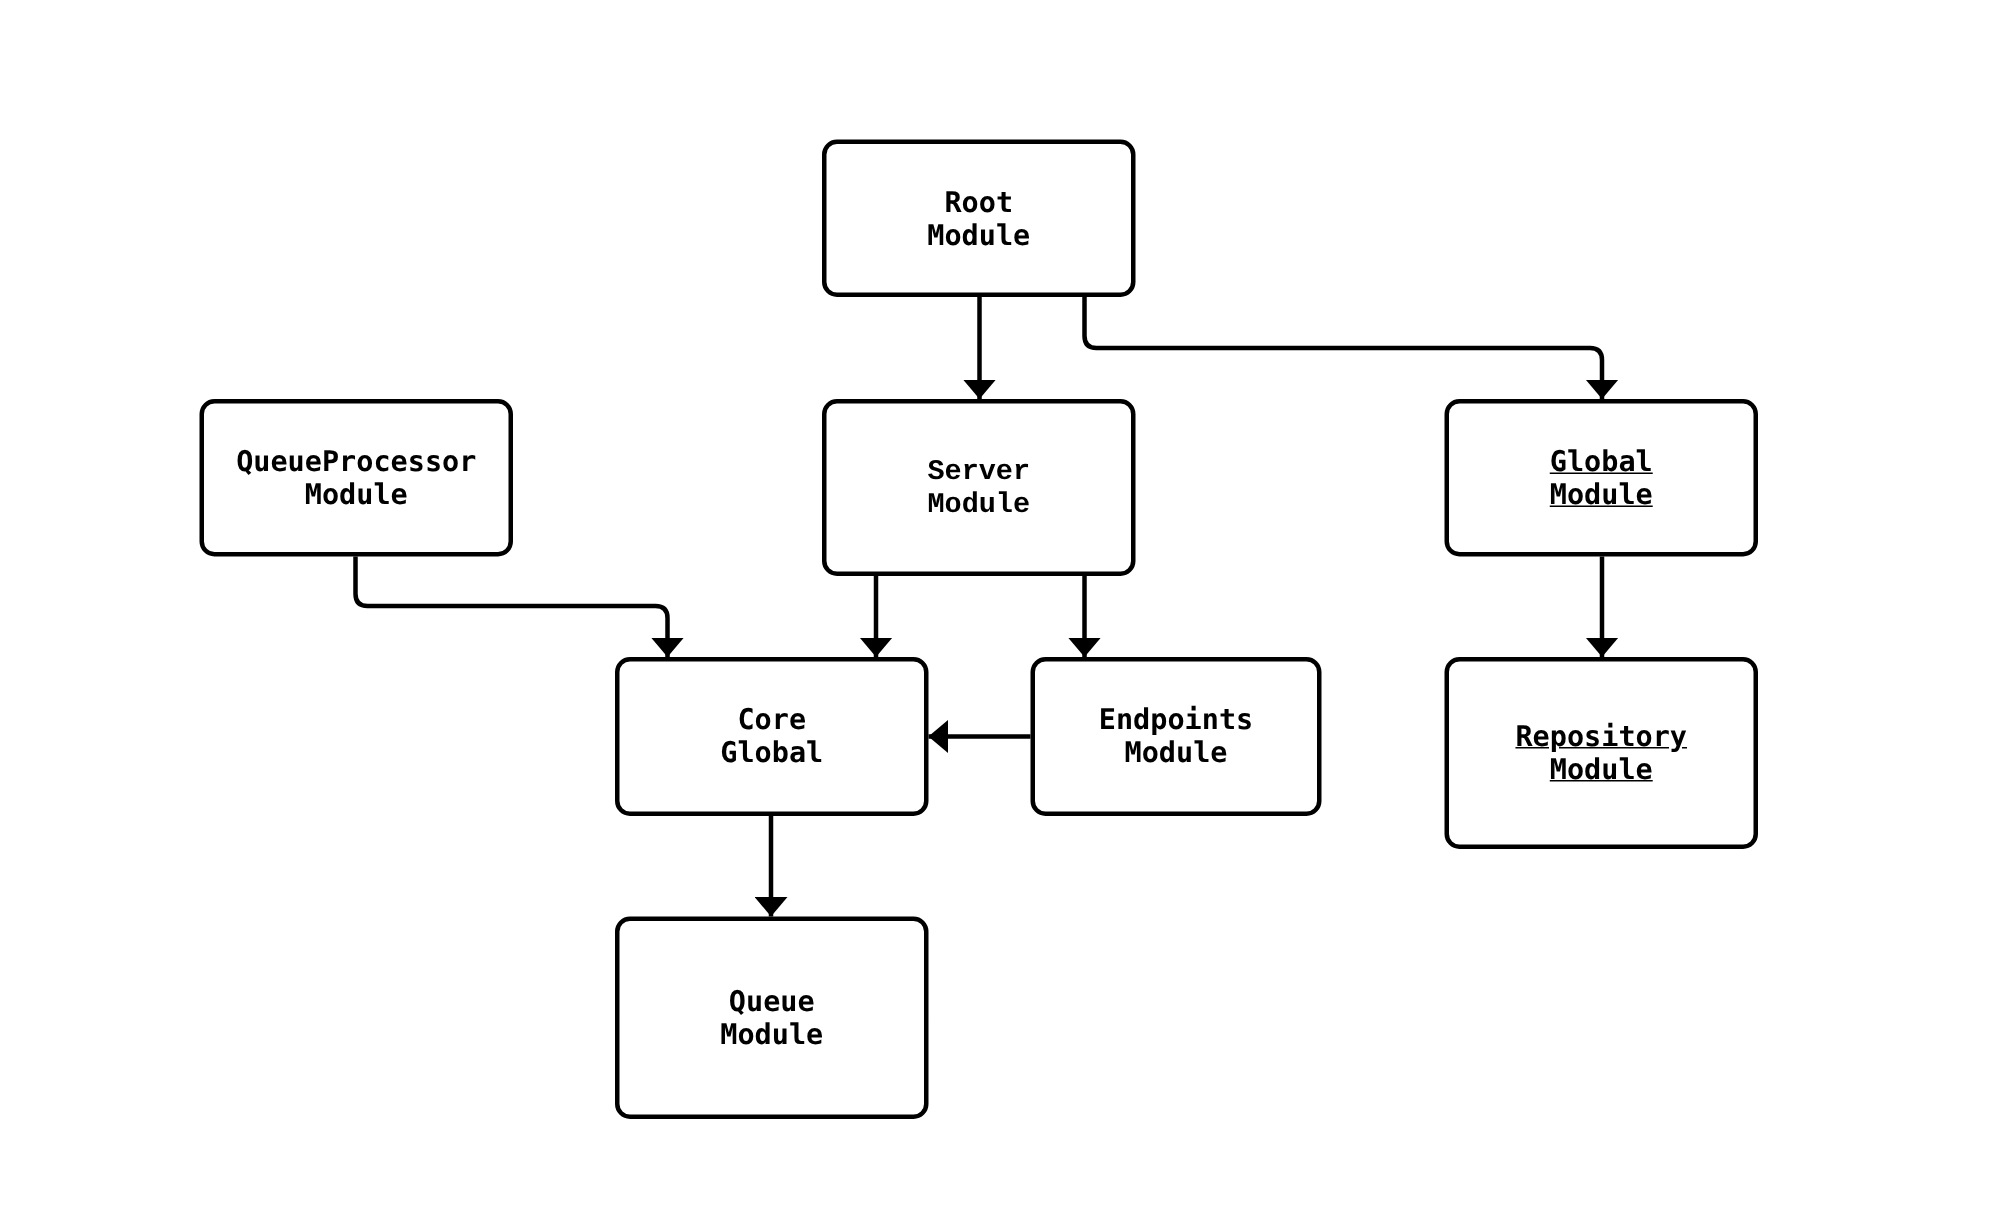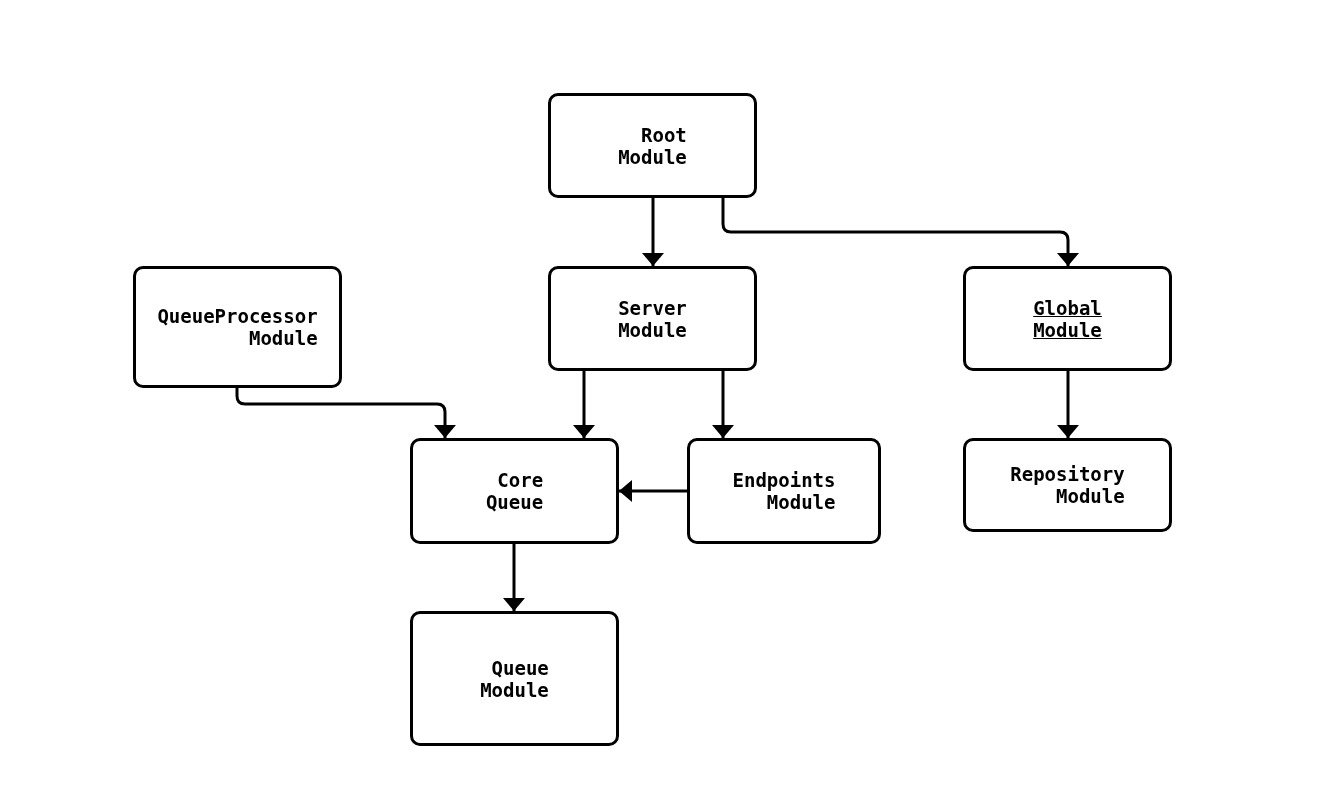--- a/index.html
+++ b/index.html
@@ -41,21 +41,20 @@
     text-align: center;
     z-index: 2;
   }
   .node .node-label {
     font-weight: bold;
     font-size: 19px;
     line-height: 22px;
     color: #000000;
     white-space: pre-line;
     letter-spacing: 0px;
-    text-align: right;
   }
 </style>
 </head>
 <body>
 
 <div id="canvas">
   <svg id="edges-layer" viewBox="0 0 1337 809" xmlns="http://www.w3.org/2000/svg">
     <defs>
       <marker id="arrowhead" viewBox="0 0 13 22" markerWidth="13" markerHeight="22" refX="13" refY="11" orient="auto" markerUnits="userSpaceOnUse">
         <path d="M0,0 L13,11 L0,22 Z" fill="#000000"></path>
@@ -70,41 +69,41 @@
         <path class="edge" d="M 687 491 L 619 491" marker-end="url(#arrowhead)"></path>
         <path class="edge" d="M 1068 371 L 1068 438" marker-end="url(#arrowhead)"></path>
         <path class="edge" d="M 514 544 L 514 611" marker-end="url(#arrowhead)"></path>
       </g>
   </svg>
   <div id="nodes-layer">
       <div class="node" style="left: 548px; top: 93px; width: 209px; height: 105px;">
         <div class="node-label">Root
 Module</div>
       </div>
-      <div class="node" style="left: 133px; top: 266px; width: 209px; height: 122px;">
+      <div class="node" style="left: 133px; top: 266px; width: 209px; height: 105px;">
         <div class="node-label">QueueProcessor
 Module</div>
       </div>
-      <div class="node" style="left: 548px; top: 266px; width: 209px; height: 105px;">
+      <div class="node" style="left: 548px; top: 266px; width: 209px; height: 118px; font-family: Liberation Mono, monospace;">
         <div class="node-label">Server
 Module</div>
       </div>
       <div class="node" style="left: 963px; top: 266px; width: 209px; height: 105px; text-decoration: underline;">
         <div class="node-label">Global
 Module</div>
       </div>
       <div class="node" style="left: 410px; top: 438px; width: 209px; height: 106px;">
         <div class="node-label">Core
-Queue</div>
+Global</div>
       </div>
       <div class="node" style="left: 687px; top: 438px; width: 194px; height: 106px;">
         <div class="node-label">Endpoints
 Module</div>
       </div>
-      <div class="node" style="left: 963px; top: 438px; width: 209px; height: 94px;">
+      <div class="node" style="left: 963px; top: 438px; width: 209px; height: 128px; text-decoration: underline;">
         <div class="node-label">Repository
 Module</div>
       </div>
       <div class="node" style="left: 410px; top: 611px; width: 209px; height: 135px;">
         <div class="node-label">Queue
 Module</div>
       </div>
     </div>
 </div>
 

